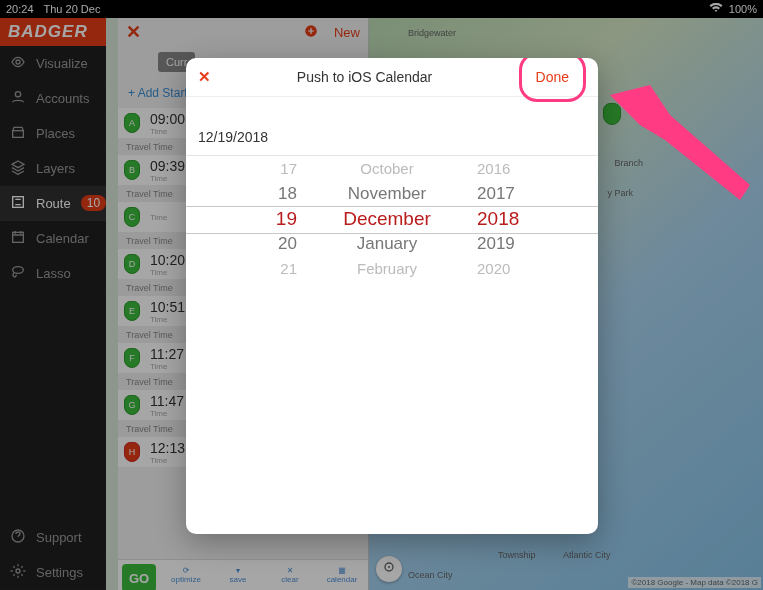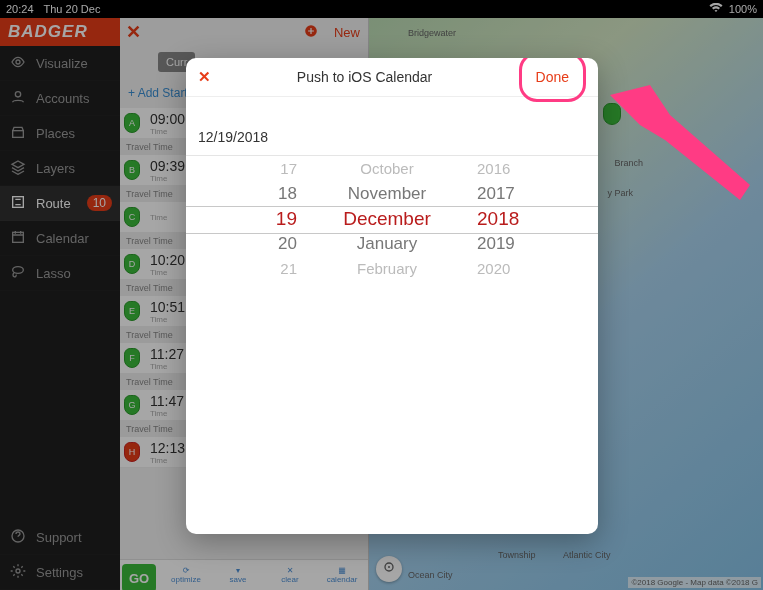--- a/index.html
+++ b/index.html
@@ -1,20 +1,20 @@
 <!DOCTYPE html>
 <html><head>
 <meta charset="utf-8">
 <style>
   html,body{margin:0;padding:0;width:763px;height:590px;overflow:hidden;font-family:-apple-system,Helvetica,Arial,sans-serif;background:#d8e6d8;}
   
   .status{position:absolute;top:0;left:0;right:0;height:18px;background:#000;color:#fff;font-size:11px;display:flex;align-items:center;padding:0 6px;z-index:5}
   .status .right{margin-left:auto;display:flex;align-items:center;gap:6px}
   
-  .sidebar{position:absolute;top:18px;left:0;width:120px;bottom:0;background:#1f1f1f;color:#9a9a9a;font-size:13px;z-index:4}
+  .sidebar{position:absolute;top:18px;left:0;width:106px;bottom:0;background:#1f1f1f;color:#9a9a9a;font-size:13px;z-index:4}
   .brand{height:28px;background:#e73c18;color:#fff;font-weight:900;font-size:17px;letter-spacing:1px;display:flex;align-items:center;padding-left:8px;font-style:italic}
   .navitem{display:flex;align-items:center;gap:10px;height:34px;padding-left:10px;border-bottom:1px solid rgba(255,255,255,0.02)}
   .navitem.active{background:#303030;color:#fff}
   .navitem svg{width:16px;height:16px;flex:none;fill:currentColor;stroke:currentColor}
   .badge{background:#e73c18;color:#fff;font-size:12px;border-radius:9px;padding:1px 6px;margin-left:auto;margin-right:8px}
   .sidebar .bottom{position:absolute;bottom:0;left:0;right:0}
   
   .panel{position:absolute;top:18px;left:118px;width:250px;bottom:0;background:#f2f2f2;font-size:11px;color:#555;z-index:3;border-right:1px solid #ccc}
   .panel-top{height:28px;display:flex;align-items:center;padding:0 8px}
   .closex{color:#e73c18;font-size:18px;font-weight:bold}

